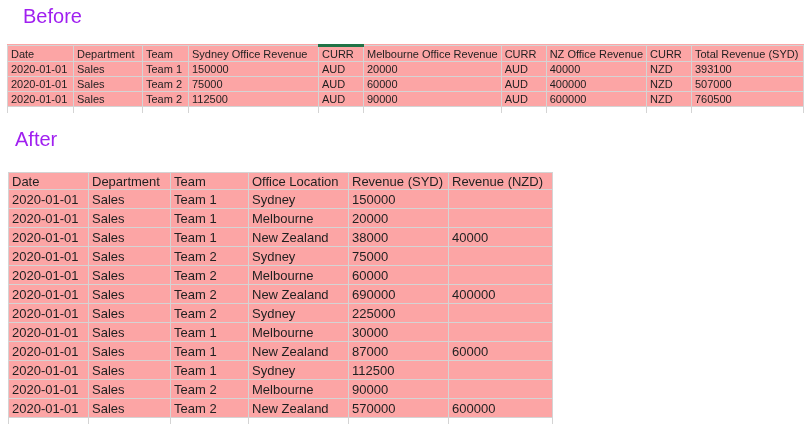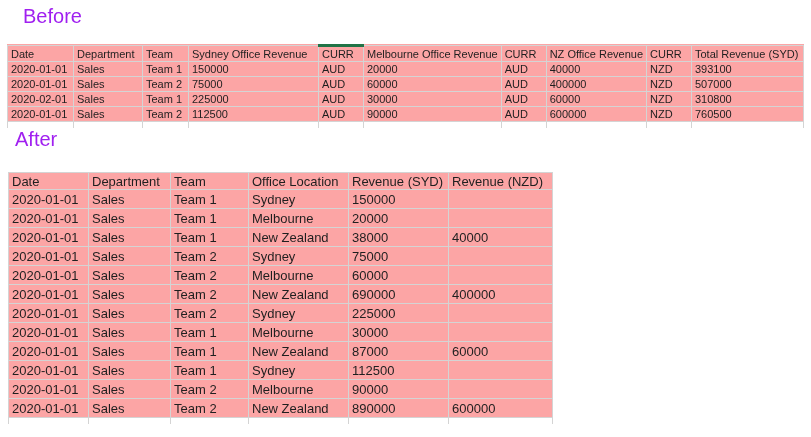--- a/index.html
+++ b/index.html
@@ -90,32 +90,20 @@
         <td>Team 2</td>
         <td class="num">75000</td>
         <td>AUD</td>
         <td class="num">60000</td>
         <td>AUD</td>
         <td class="num">400000</td>
         <td>NZD</td>
         <td class="num">507000</td>
       </tr>
       <tr>
-        <td class="num">2020-02-01</td>
-        <td>Sales</td>
-        <td>Team 1</td>
-        <td class="num">225000</td>
-        <td>AUD</td>
-        <td class="num">30000</td>
-        <td>AUD</td>
-        <td class="num">60000</td>
-        <td>NZD</td>
-        <td class="num">310800</td>
-      </tr>
-      <tr>
         <td class="num">2020-01-01</td>
         <td>Sales</td>
         <td>Team 2</td>
         <td class="num">112500</td>
         <td>AUD</td>
         <td class="num">90000</td>
         <td>AUD</td>
         <td class="num">600000</td>
         <td>NZD</td>
         <td class="num">760500</td>
@@ -245,21 +233,21 @@
         <td>Team 2</td>
         <td>Melbourne</td>
         <td class="num">90000</td>
         <td class="num"></td>
       </tr>
       <tr>
         <td class="num">2020-01-01</td>
         <td>Sales</td>
         <td>Team 2</td>
         <td>New Zealand</td>
-        <td class="num">890000</td>
+        <td class="num">570000</td>
         <td class="num">600000</td>
       </tr>
     </tbody>
   <tbody class="stub">
     <tr>
       <td></td>
         <td></td>
       <td></td>
         <td></td>
       <td></td>

